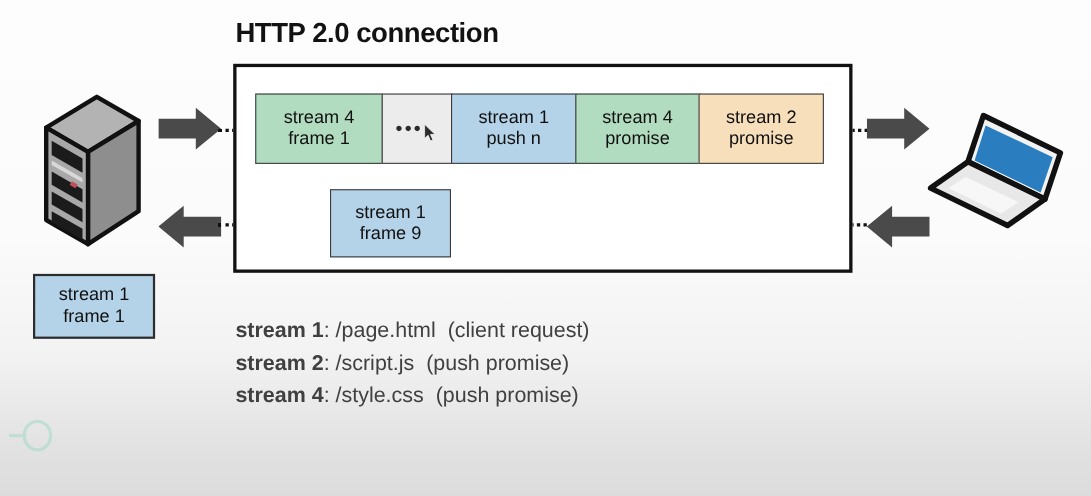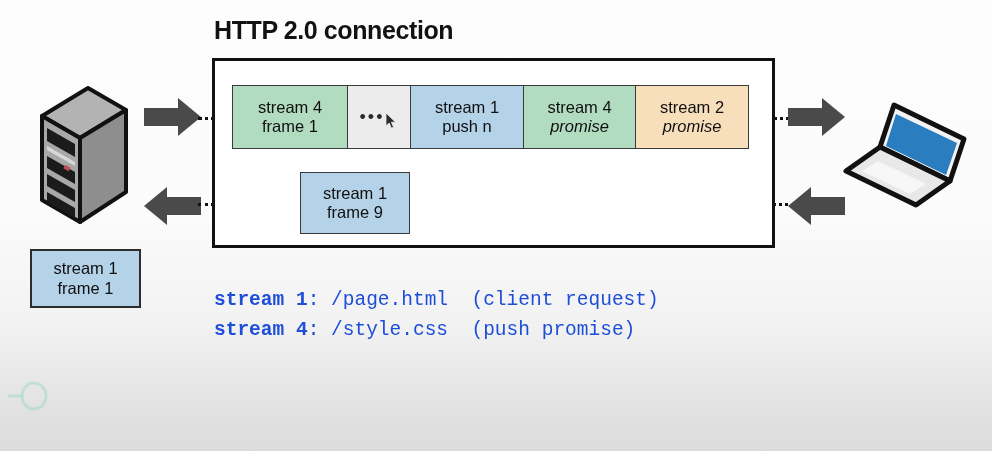--- a/index.html
+++ b/index.html
@@ -78,21 +78,21 @@
     align-items: center;
     justify-content: center;
     font-size: 16.5px;
     color: #101010;
     line-height: 1.18;
     position: relative;
     margin-left: -1.5px;
   }
   .frame:first-child { margin-left: 0; }
   .frame .l1, .frame .l2 { display: block; white-space: nowrap; }
-  .frame .l2.em { font-style: italic; }
+  .frame .l2.em { }
 
   .frame-green  { background: #b2dcc0; }
   .frame-blue   { background: #b5d3e8; }
   .frame-orange { background: #f8dfbb; }
   .frame-gap    { background: #ececec; }
 
   .w-green1  { width: 116px; }
   .w-gap     { width: 65px; }
   .w-blue    { width: 114px; }
   .w-green2  { width: 114px; }
@@ -166,23 +166,22 @@
     width: 136px;
     height: 118px;
   }
 
   
   .legend {
     position: absolute;
     left: 214px;
     top: 286px;
     font-size: 19.5px;
-    color: #1d4ed8;
+    color: #404040;
     line-height: 1.52;
-    font-family: Liberation Mono, monospace;
   }
   .legend-row { white-space: nowrap; }
   .legend-row .stream-label { font-weight: bold; }
   .legend-row .stream-path { font-weight: normal; }
   .legend-row .stream-note { font-weight: normal; }
 
   
   .watermark {
     position: absolute;
     right: 18px;
@@ -315,20 +314,23 @@
 
       <polygon points="40,66 88,89 72,99 24,76" fill="#f7f7f7"></polygon>
     </svg>
   </div>
 
   <div class="legend">
     <div class="legend-row">
       <span class="stream-label">stream 1</span><span class="stream-path">: /page.html</span>&nbsp;&nbsp;<span class="stream-note">(client request)</span>
     </div>
     <div class="legend-row">
+      <span class="stream-label">stream 2</span><span class="stream-path">: /script.js</span>&nbsp;&nbsp;<span class="stream-note">(push promise)</span>
+    </div>
+    <div class="legend-row">
       <span class="stream-label">stream 4</span><span class="stream-path">: /style.css</span>&nbsp;&nbsp;<span class="stream-note">(push promise)</span>
     </div>
   </div>
 
   <div class="deco-ring">
     <svg viewBox="0 0 44 34" width="44" height="34">
       <line x1="0" y1="17" x2="16" y2="17" stroke="#9fd9c2" stroke-width="3"></line>
       <ellipse cx="26" cy="17" rx="12" ry="13" fill="none" stroke="#9fd9c2" stroke-width="3"></ellipse>
     </svg>
   </div>

